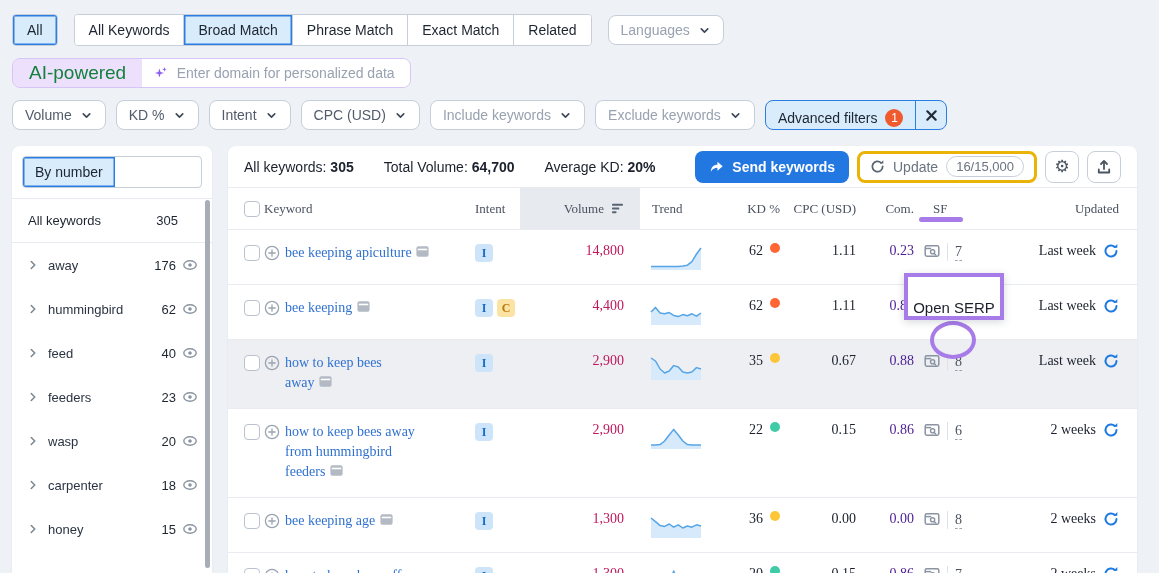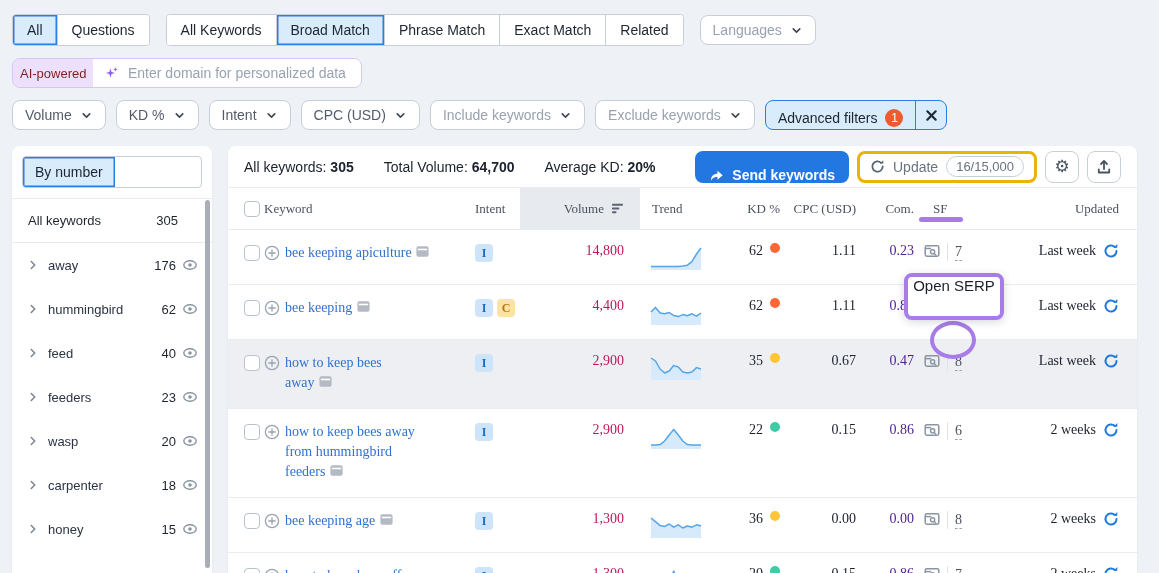--- a/index.html
+++ b/index.html
@@ -22,21 +22,21 @@
   .seg .cell:last-child { border-right:none; }
   .seg .cell.sel { background:#d9ecfb; box-shadow:inset 0 0 0 1.5px #2a7de1; }
   .btn-outline {
     display:flex; align-items:center; gap:8px; background:#fff;
     border:1px solid #c6cfd9; border-radius:8px; height:30px; padding:0 12px;
     font-size:14px; color:#98a2b0; cursor:pointer; white-space:nowrap;
   }
   
   .airow { margin-top:12px; display:flex; }
   .aiwrap { display:flex; border:1px solid #d8c5f7; border-radius:8px; overflow:hidden; height:30px; }
-  .aibadge { background:#ece0fd; color:#7f1d1d; font-size:13px; display:flex; align-items:center; padding:0 7px; }
+  .aibadge { background:#ece0fd; color:#15803d; font-size:19px; display:flex; align-items:center; padding:0 16px; }
   .aiinput { background:#fff; display:flex; align-items:center; gap:8px; padding:0 12px; width:268px; }
   .aiinput input { border:none; outline:none; font-size:14px; color:#1d2530; width:100%; font-family:"Liberation Sans",sans-serif; }
   .aiinput input::placeholder { color:#98a2b0; }
   
   .filterrow { margin-top:12px; display:flex; align-items:center; gap:10px; }
   .fbtn {
     display:flex; align-items:center; gap:8px; background:#fff;
     border:1px solid #c6cfd9; border-radius:8px; height:30px; padding:0 12px;
     font-size:14px; color:#525c6b; cursor:pointer; white-space:nowrap;
   }
@@ -59,21 +59,21 @@
   .sb-item .nm { margin-left:8px; }
   .sb-item .cnt { margin-left:auto; color:#1d2530; }
   .sb-item .eye { margin-left:6px; display:flex; }
   .sb-scroll { position:absolute; right:2px; top:54px; width:5px; height:368px; background:#a7aeb8; border-radius:3px; }
   
   .main { flex:1; height:427px; margin-right:22px; overflow:hidden; position:relative; }
   .m-head { display:flex; align-items:center; height:42px; padding:0 16px; border-bottom:1px solid #e8ebf0; }
   .stats { display:flex; gap:30px; font-size:14px; color:#1a202c; }
   .stats b { font-weight:bold; }
   .m-actions { margin-left:auto; display:flex; align-items:center; gap:8px; }
-  .btn-send { display:flex; align-items:flex-end; gap:8px; background:#2277e0; border:none; color:#fff; font-size:14px; font-weight:bold; height:32px; padding:0 14px; border-radius:8px; cursor:pointer; font-family:"Liberation Sans",sans-serif; }
+  .btn-send { display:flex; align-items:center; gap:8px; background:#2277e0; border:none; color:#fff; font-size:14px; font-weight:bold; height:32px; padding:0 14px; border-radius:8px; cursor:pointer; font-family:"Liberation Sans",sans-serif; }
   .btn-upd { display:flex; align-items:center; gap:8px; background:#fff; border:3px solid #eab308; height:32px; padding:0 10px; border-radius:8px; font-size:14px; color:#6a7380; cursor:pointer; }
   .pill { border:1px solid #c6cfd9; border-radius:999px; padding:2px 9px; font-size:13px; color:#6a7380; }
   .icnbtn { width:34px; height:32px; background:#fff; border:1px solid #c6cfd9; border-radius:8px; display:flex; align-items:center; justify-content:center; cursor:pointer; font-size:17px; color:#4a5560; }
   
   .trow { display:grid; grid-template-columns:36px 204px 52px 120px 88px 64px 90px 42px 60px 1fr; padding-right:18px;font-family:Liberation Serif, serif; }
   .thead { height:42px; align-items:stretch; border-bottom:1px solid #e8ebf0; font-size:13px; color:#4a5260; }
   .thead > div { display:flex; align-items:center; }
   .th-r { justify-content:flex-end; }
   .cb { width:16px; height:16px; border:1.5px solid #b9c2cd; border-radius:4px; background:#fff; cursor:pointer; }
   .c-cb { padding-left:16px; display:flex; align-items:center; }
@@ -103,37 +103,36 @@
   .c-com { justify-content:flex-end; padding-right:10px; font-size:14px; color:#4c1d95; }
   .c-sf { gap:7px; align-items:center; padding-top:0; }
   .sf-num { font-size:14px; color:#4a5462; border-bottom:1px dashed #9aa3ae; cursor:pointer; line-height:17px; }
   .sf-div { width:1px; height:18px; background:#dfe3e8; }
   .c-upd { justify-content:flex-end; gap:7px; font-size:14px; color:#1a202c; align-items:center; }
   .serp-icon { cursor:pointer; display:flex; }
   .refresh { cursor:pointer; display:flex; }
   
   .tooltip {
     position:absolute; left:904px; top:273px; width:100px; height:47px;
-    background:#fff; border:4px solid #a87ce8; border-radius:8px;
-    display:flex; align-items:flex-start; justify-content:center;
+    background:#fff; border:4px solid #a87ce8; border-radius:0;
+    display:flex; align-items:flex-end; justify-content:center;
     font-size:15px; color:#1a202c; z-index:30; box-shadow:0 2px 8px rgba(30,40,60,.18);
   }
   .ann-circle {
     position:absolute; left:930px; top:321px; width:46px; height:38px;
     border:4px solid #a87ce8; border-radius:50%; z-index:29; pointer-events:none;
   }
 </style>
 </head>
 <body>
 
 <div class="topbar">
   <div class="tabrow">
     <div class="seg" id="seg1">
         <span class="cell sel">All</span>
-        <span class="cell">Questions</span>
       </div>
     <div class="seg" id="seg2">
         <span class="cell">All Keywords</span>
         <span class="cell sel">Broad Match</span>
         <span class="cell">Phrase Match</span>
         <span class="cell">Exact Match</span>
         <span class="cell">Related</span>
       </div>
     <button class="btn-outline">
       <span>Languages</span>
@@ -508,21 +507,21 @@
             <svg width="52" height="26">
               <path d="M1.0 3.0 L5.5 6.0 L10.1 14.0 L14.6 18.0 L19.2 16.0 L23.7 10.6 L28.3 12.0 L32.8 17.0 L37.4 18.0 L41.9 17.0 L46.5 12.6 L51.0 14.0 L51 25 L1 25 Z" fill="#d6eafb"></path>
               <path d="M1.0 3.0 L5.5 6.0 L10.1 14.0 L14.6 18.0 L19.2 16.0 L23.7 10.6 L28.3 12.0 L32.8 17.0 L37.4 18.0 L41.9 17.0 L46.5 12.6 L51.0 14.0" fill="none" stroke="#56a5e6" stroke-width="1.5" stroke-linejoin="round"></path>
             </svg>
           </div>
           <div class="c-kd">
             <span>35</span>
             <span class="dot" style="background: rgb(253, 198, 54);"></span>
           </div>
           <div class="c-cpc">0.67</div>
-          <div class="c-com">0.47</div>
+          <div class="c-com">0.88</div>
           <div class="c-sf">
             <span class="serp-icon">
               <svg width="16" height="16" viewBox="0 0 16 16">
                 <rect x="1.2" y="2.8" width="13.6" height="10.4" rx="1.6" fill="none" stroke="#8a94a2" stroke-width="1.5"></rect>
                 <path d="M1.2 5.6 h6" stroke="#8a94a2" stroke-width="1.5"></path>
                 <circle cx="8.6" cy="8.8" r="2.1" fill="none" stroke="#8a94a2" stroke-width="1.4"></circle>
                 <path d="M10.2 10.4 l1.6 1.6" stroke="#8a94a2" stroke-width="1.4" stroke-linecap="round"></path>
               </svg>
             </span>
             <span class="sf-div"></span>

